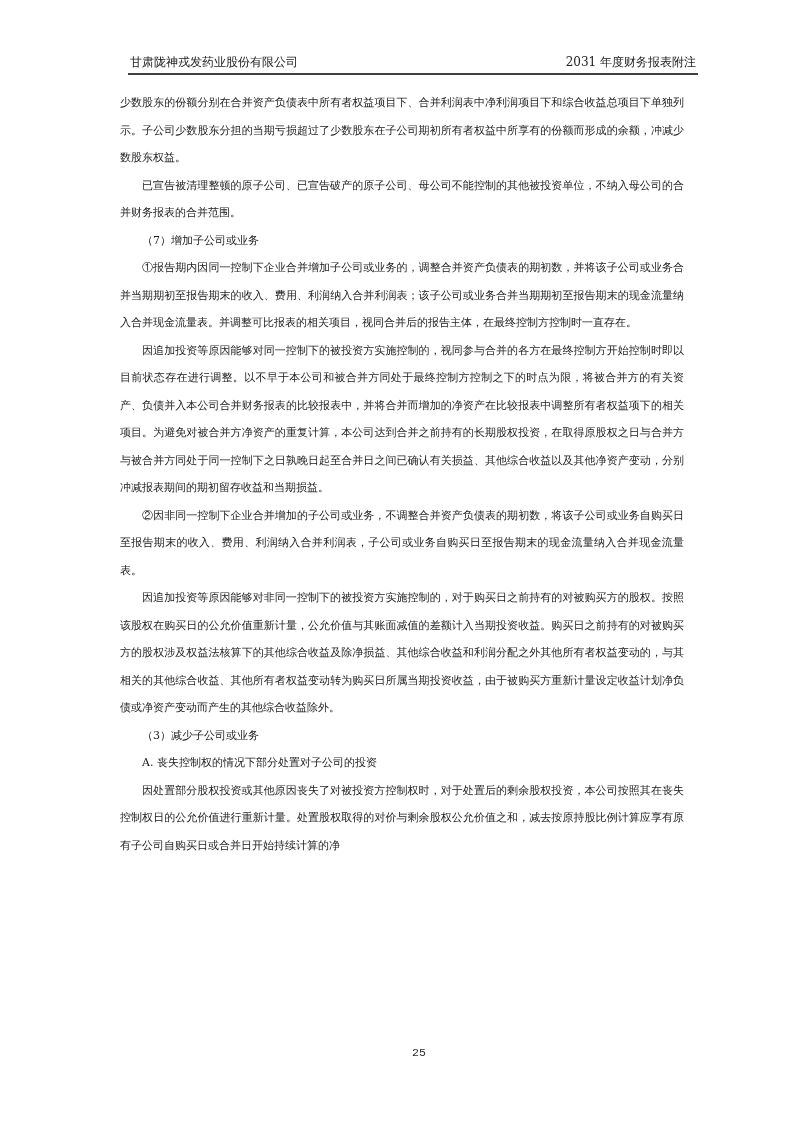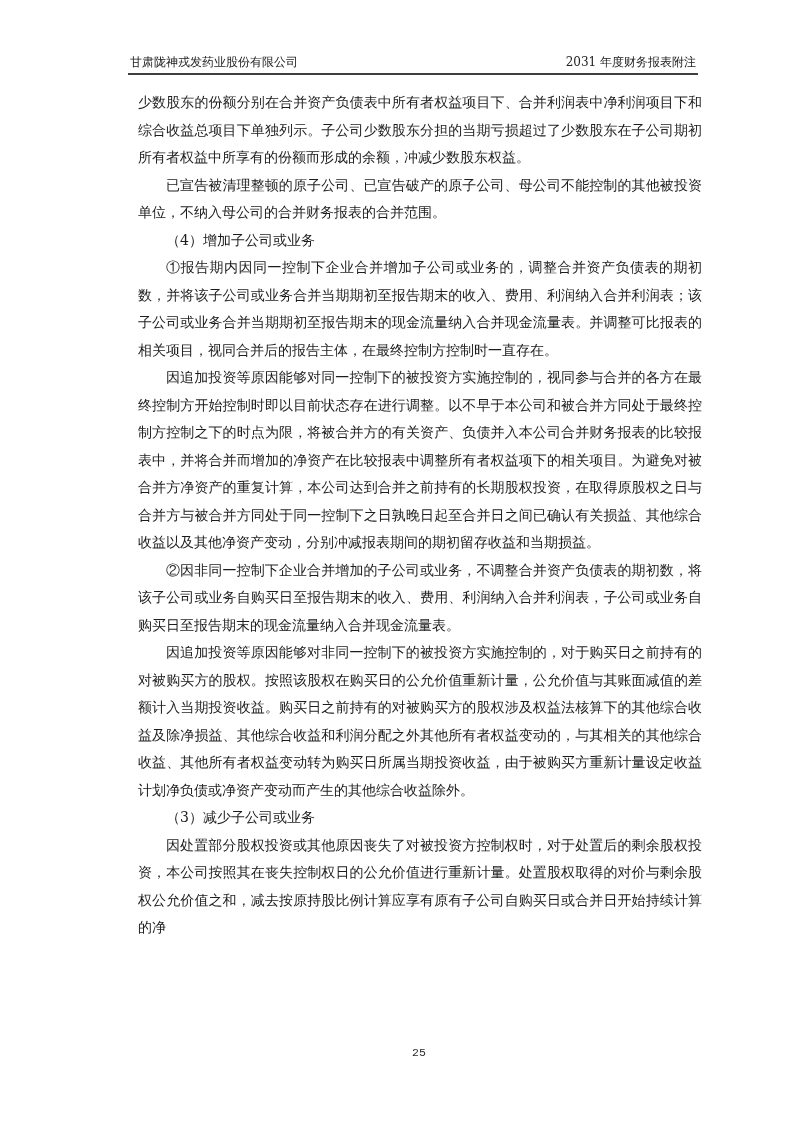--- a/index.html
+++ b/index.html
@@ -21,22 +21,22 @@
     font-size: 12px; color: #222;
     white-space: nowrap;
   }
   .header-rule {
     position: absolute; top: 73px; left: 0; width: 570px; height: 0;
     border-top: 2.2px solid #3f3f3f;
   }
 
   
   .content {
-    position: absolute; left: 138px; top: 89px; width: 564px;
-    font-size: 14px; line-height: 27.5px;
+    position: absolute; left: 120px; top: 89px; width: 564px;
+    font-size: 11px; line-height: 27.5px;
     text-align: justify;
     text-justify: inter-ideograph;
   }
   .content p { margin: 0; padding: 0; }
   .content p.indent { text-indent: 2em; }
 
   
   .footer {
     position: absolute; top: 1046px; left: 419px;
     transform: translateX(-50%);
@@ -52,26 +52,27 @@
     <div class="header-row">
       <span>甘肃陇神戎发药业股份有限公司</span>
       <span>2031 年度财务报表附注</span>
     </div>
     <div class="header-rule"></div>
   </div>
 
   <div class="content">
     <p>少数股东的份额分别在合并资产负债表中所有者权益项目下、合并利润表中净利润项目下和综合收益总项目下单独列示。子公司少数股东分担的当期亏损超过了少数股东在子公司期初所有者权益中所享有的份额而形成的余额，冲减少数股东权益。</p>
     <p class="indent">已宣告被清理整顿的原子公司、已宣告破产的原子公司、母公司不能控制的其他被投资单位，不纳入母公司的合并财务报表的合并范围。</p>
-    <p class="indent">（4）增加子公司或业务</p>
+    <p class="indent">（7）增加子公司或业务</p>
     <p class="indent">①报告期内因同一控制下企业合并增加子公司或业务的，调整合并资产负债表的期初数，并将该子公司或业务合并当期期初至报告期末的收入、费用、利润纳入合并利润表；该子公司或业务合并当期期初至报告期末的现金流量纳入合并现金流量表。并调整可比报表的相关项目，视同合并后的报告主体，在最终控制方控制时一直存在。</p>
     <p class="indent">因追加投资等原因能够对同一控制下的被投资方实施控制的，视同参与合并的各方在最终控制方开始控制时即以目前状态存在进行调整。以不早于本公司和被合并方同处于最终控制方控制之下的时点为限，将被合并方的有关资产、负债并入本公司合并财务报表的比较报表中，并将合并而增加的净资产在比较报表中调整所有者权益项下的相关项目。为避免对被合并方净资产的重复计算，本公司达到合并之前持有的长期股权投资，在取得原股权之日与合并方与被合并方同处于同一控制下之日孰晚日起至合并日之间已确认有关损益、其他综合收益以及其他净资产变动，分别冲减报表期间的期初留存收益和当期损益。</p>
     <p class="indent">②因非同一控制下企业合并增加的子公司或业务，不调整合并资产负债表的期初数，将该子公司或业务自购买日至报告期末的收入、费用、利润纳入合并利润表，子公司或业务自购买日至报告期末的现金流量纳入合并现金流量表。</p>
     <p class="indent">因追加投资等原因能够对非同一控制下的被投资方实施控制的，对于购买日之前持有的对被购买方的股权。按照该股权在购买日的公允价值重新计量，公允价值与其账面减值的差额计入当期投资收益。购买日之前持有的对被购买方的股权涉及权益法核算下的其他综合收益及除净损益、其他综合收益和利润分配之外其他所有者权益变动的，与其相关的其他综合收益、其他所有者权益变动转为购买日所属当期投资收益，由于被购买方重新计量设定收益计划净负债或净资产变动而产生的其他综合收益除外。</p>
     <p class="indent">（3）减少子公司或业务</p>
+    <p class="indent">A. 丧失控制权的情况下部分处置对子公司的投资</p>
     <p class="indent">因处置部分股权投资或其他原因丧失了对被投资方控制权时，对于处置后的剩余股权投资，本公司按照其在丧失控制权日的公允价值进行重新计量。处置股权取得的对价与剩余股权公允价值之和，减去按原持股比例计算应享有原有子公司自购买日或合并日开始持续计算的净</p>
   </div>
 
   <div class="footer">
     <span>25</span>
   </div>
 
 </div>
 
 </body></html>

